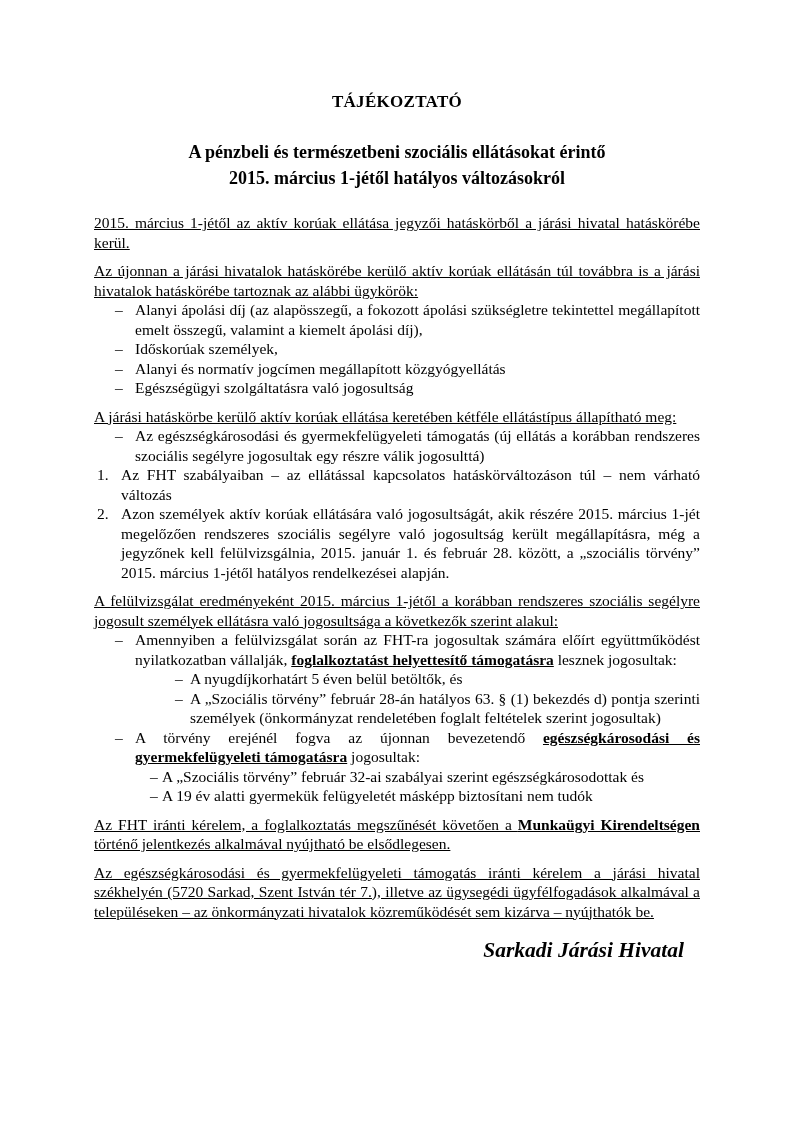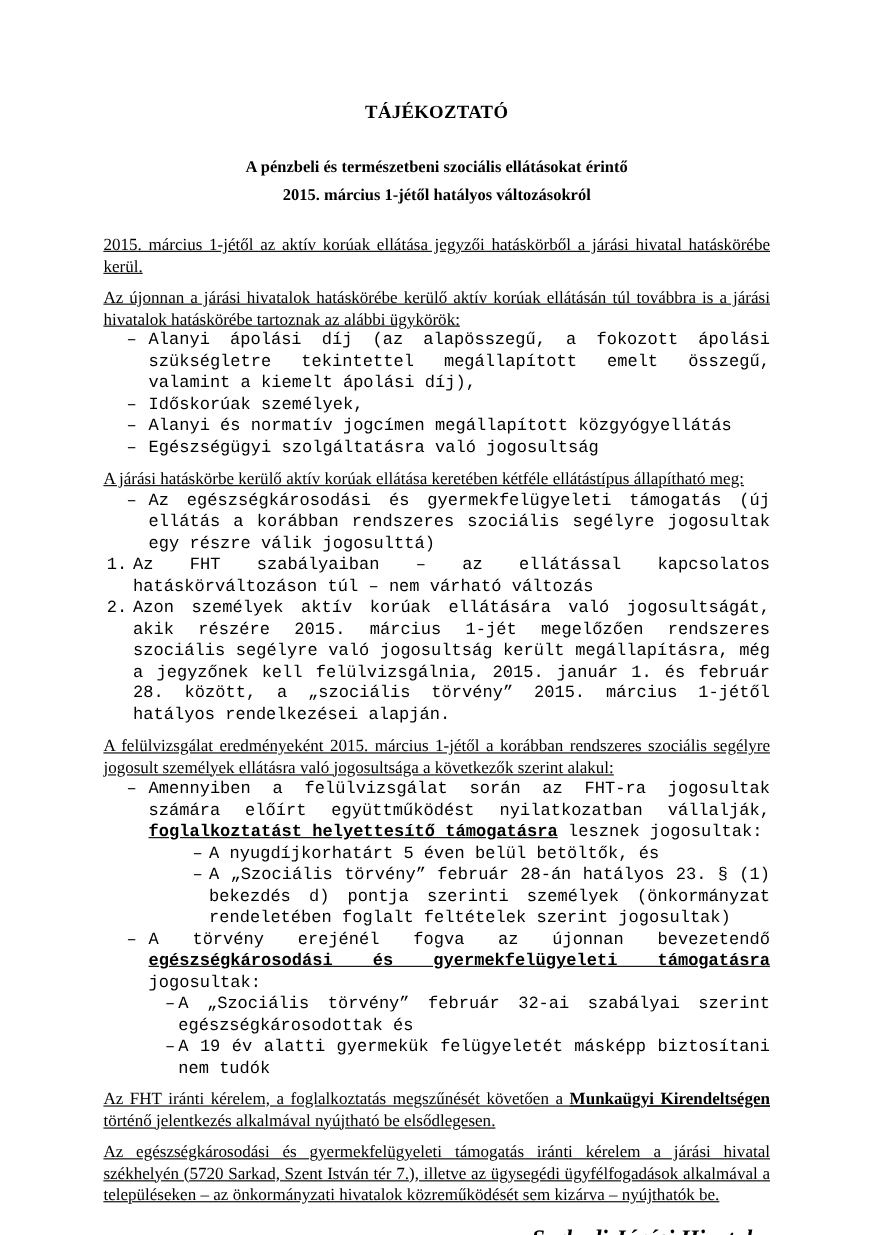--- a/index.html
+++ b/index.html
@@ -23,33 +23,32 @@
   .doc-title {
     text-align: center;
     font-weight: bold;
     font-size: 17px;
     letter-spacing: 0.3px;
     margin: 0 0 27px 0;
   }
   .doc-subtitle {
     text-align: center;
     font-weight: bold;
-    font-size: 15px;
+    font-size: 18px;
     line-height: 26px;
     margin: 0 0 22px 0;
   }
   p.body-par {
     margin: 0 0 9px 0;
     line-height: 19.5px;
     text-align: justify;
     text-decoration: underline;
   }
   .list {
     margin: 0 0 9px 0;
-    font-family: Liberation Mono, monospace;
   }
   .list.tight { margin-bottom: 0; }
   .li1, .li2, .li3, .oli {
     position: relative;
     line-height: 19.5px;
     text-align: justify;
   }
   .li1 { padding-left: 41px; }
   .li1::before { content: "–"; position: absolute; left: 21px; top: 0; }
   .li2 { padding-left: 96px; }
@@ -106,21 +105,21 @@
     <div class="oli">
       <span class="marker">2.</span>
       <span>Azon személyek aktív korúak ellátására való jogosultságát, akik részére 2015. március 1-jét megelőzően rendszeres szociális segélyre való jogosultság került megállapításra, még a jegyzőnek kell felülvizsgálnia, 2015. január 1. és február 28. között, a „szociális törvény” 2015. március 1-jétől hatályos rendelkezései alapján.</span>
     </div>
   </div>
 
   <p class="body-par" style="margin-bottom:0">A felülvizsgálat eredményeként 2015. március 1-jétől a korábban rendszeres szociális segélyre jogosult személyek ellátásra való jogosultsága a következők szerint alakul:</p>
   <div class="list">
     <div class="li1"><span>Amennyiben a felülvizsgálat során az FHT-ra jogosultak számára előírt együttműködést nyilatkozatban vállalják, </span><span class="bu">foglalkoztatást helyettesítő támogatásra</span><span> lesznek jogosultak:</span></div>
     <div class="li2">A nyugdíjkorhatárt 5 éven belül betöltők, és</div>
-    <div class="li2">A „Szociális törvény” február 28-án hatályos 23. § (1) bekezdés d) pontja szerinti személyek (önkormányzat rendeletében foglalt feltételek szerint jogosultak)</div>
+    <div class="li2">A „Szociális törvény” február 28-án hatályos 63. § (1) bekezdés d) pontja szerinti személyek (önkormányzat rendeletében foglalt feltételek szerint jogosultak)</div>
     <div class="li1"><span>A törvény erejénél fogva az újonnan bevezetendő </span><span class="bu">egészségkárosodási és gyermekfelügyeleti támogatásra</span><span> jogosultak:</span></div>
     <div class="li3">A „Szociális törvény” február 32-ai szabályai szerint egészségkárosodottak és</div>
     <div class="li3">A 19 év alatti gyermekük felügyeletét másképp biztosítani nem tudók</div>
   </div>
 
   <p class="body-par"><span>Az FHT iránti kérelem, a foglalkoztatás megszűnését követően a </span><span class="bu">Munkaügyi Kirendeltségen</span><span> történő jelentkezés alkalmával nyújtható be elsődlegesen.</span></p>
 
   <p class="body-par">Az egészségkárosodási és gyermekfelügyeleti támogatás iránti kérelem a járási hivatal székhelyén (5720 Sarkad, Szent István tér 7.), illetve az ügysegédi ügyfélfogadások alkalmával a településeken – az önkormányzati hivatalok közreműködését sem kizárva – nyújthatók be.</p>
 
   <div class="signature">Sarkadi Járási Hivatal</div>

